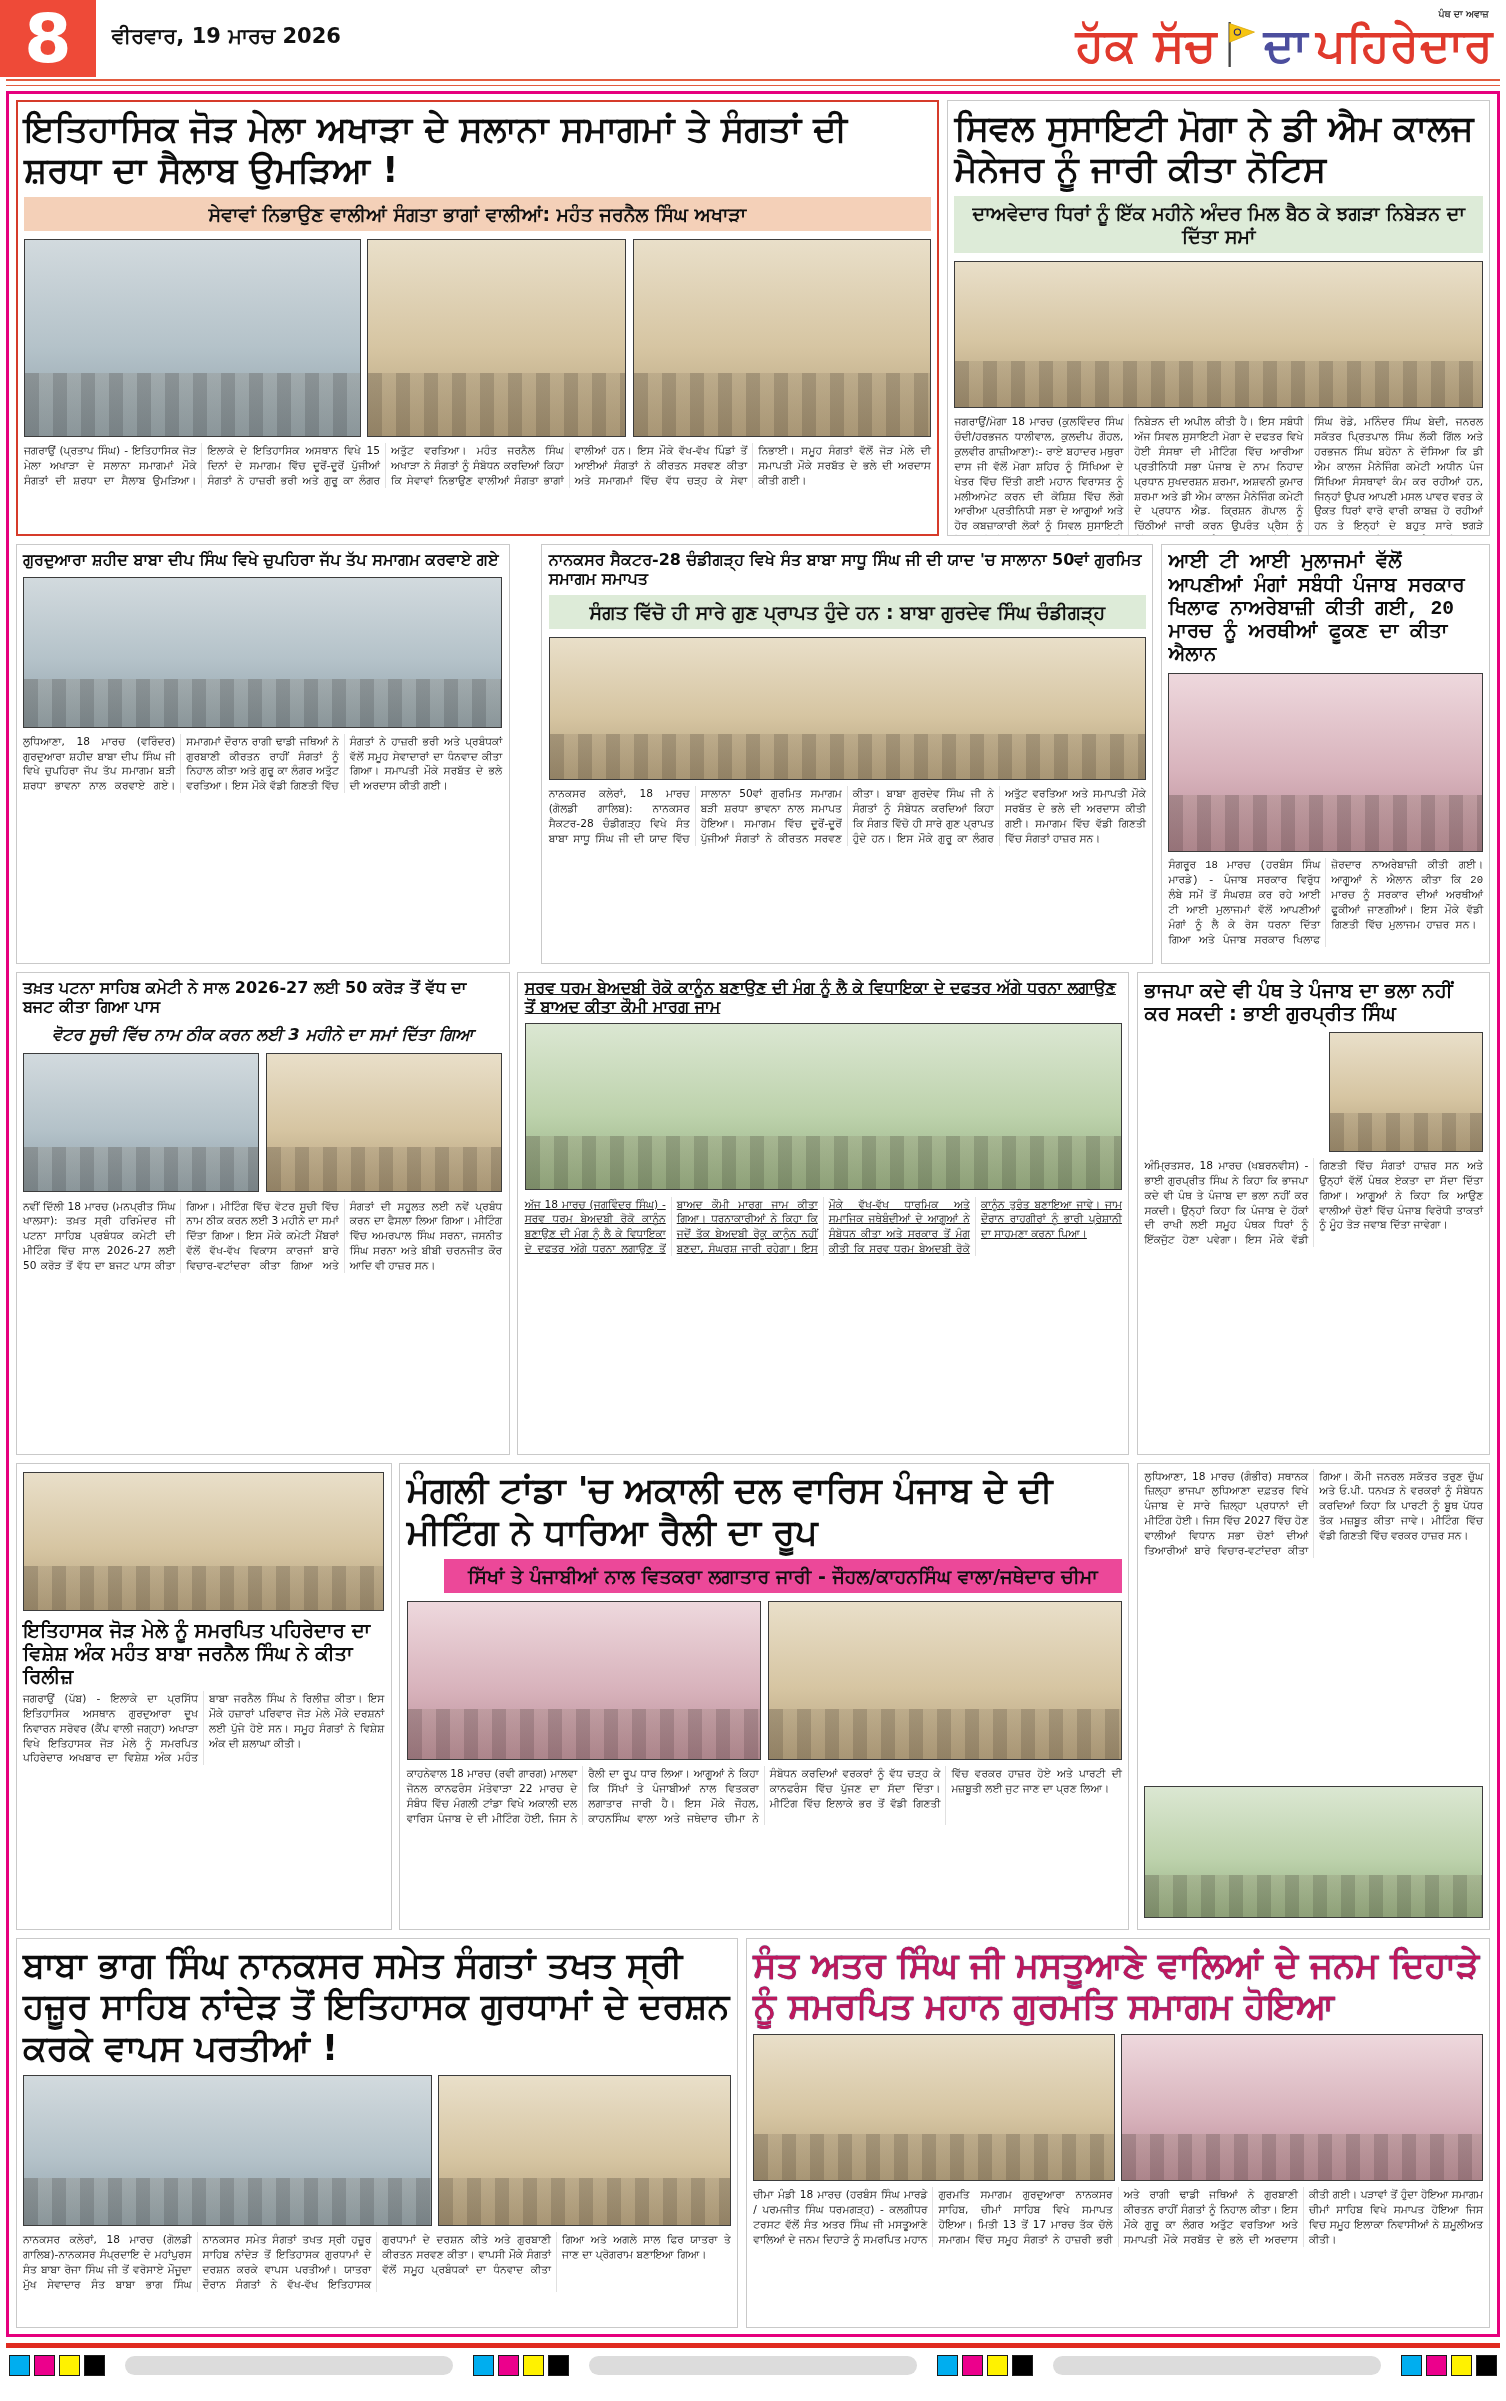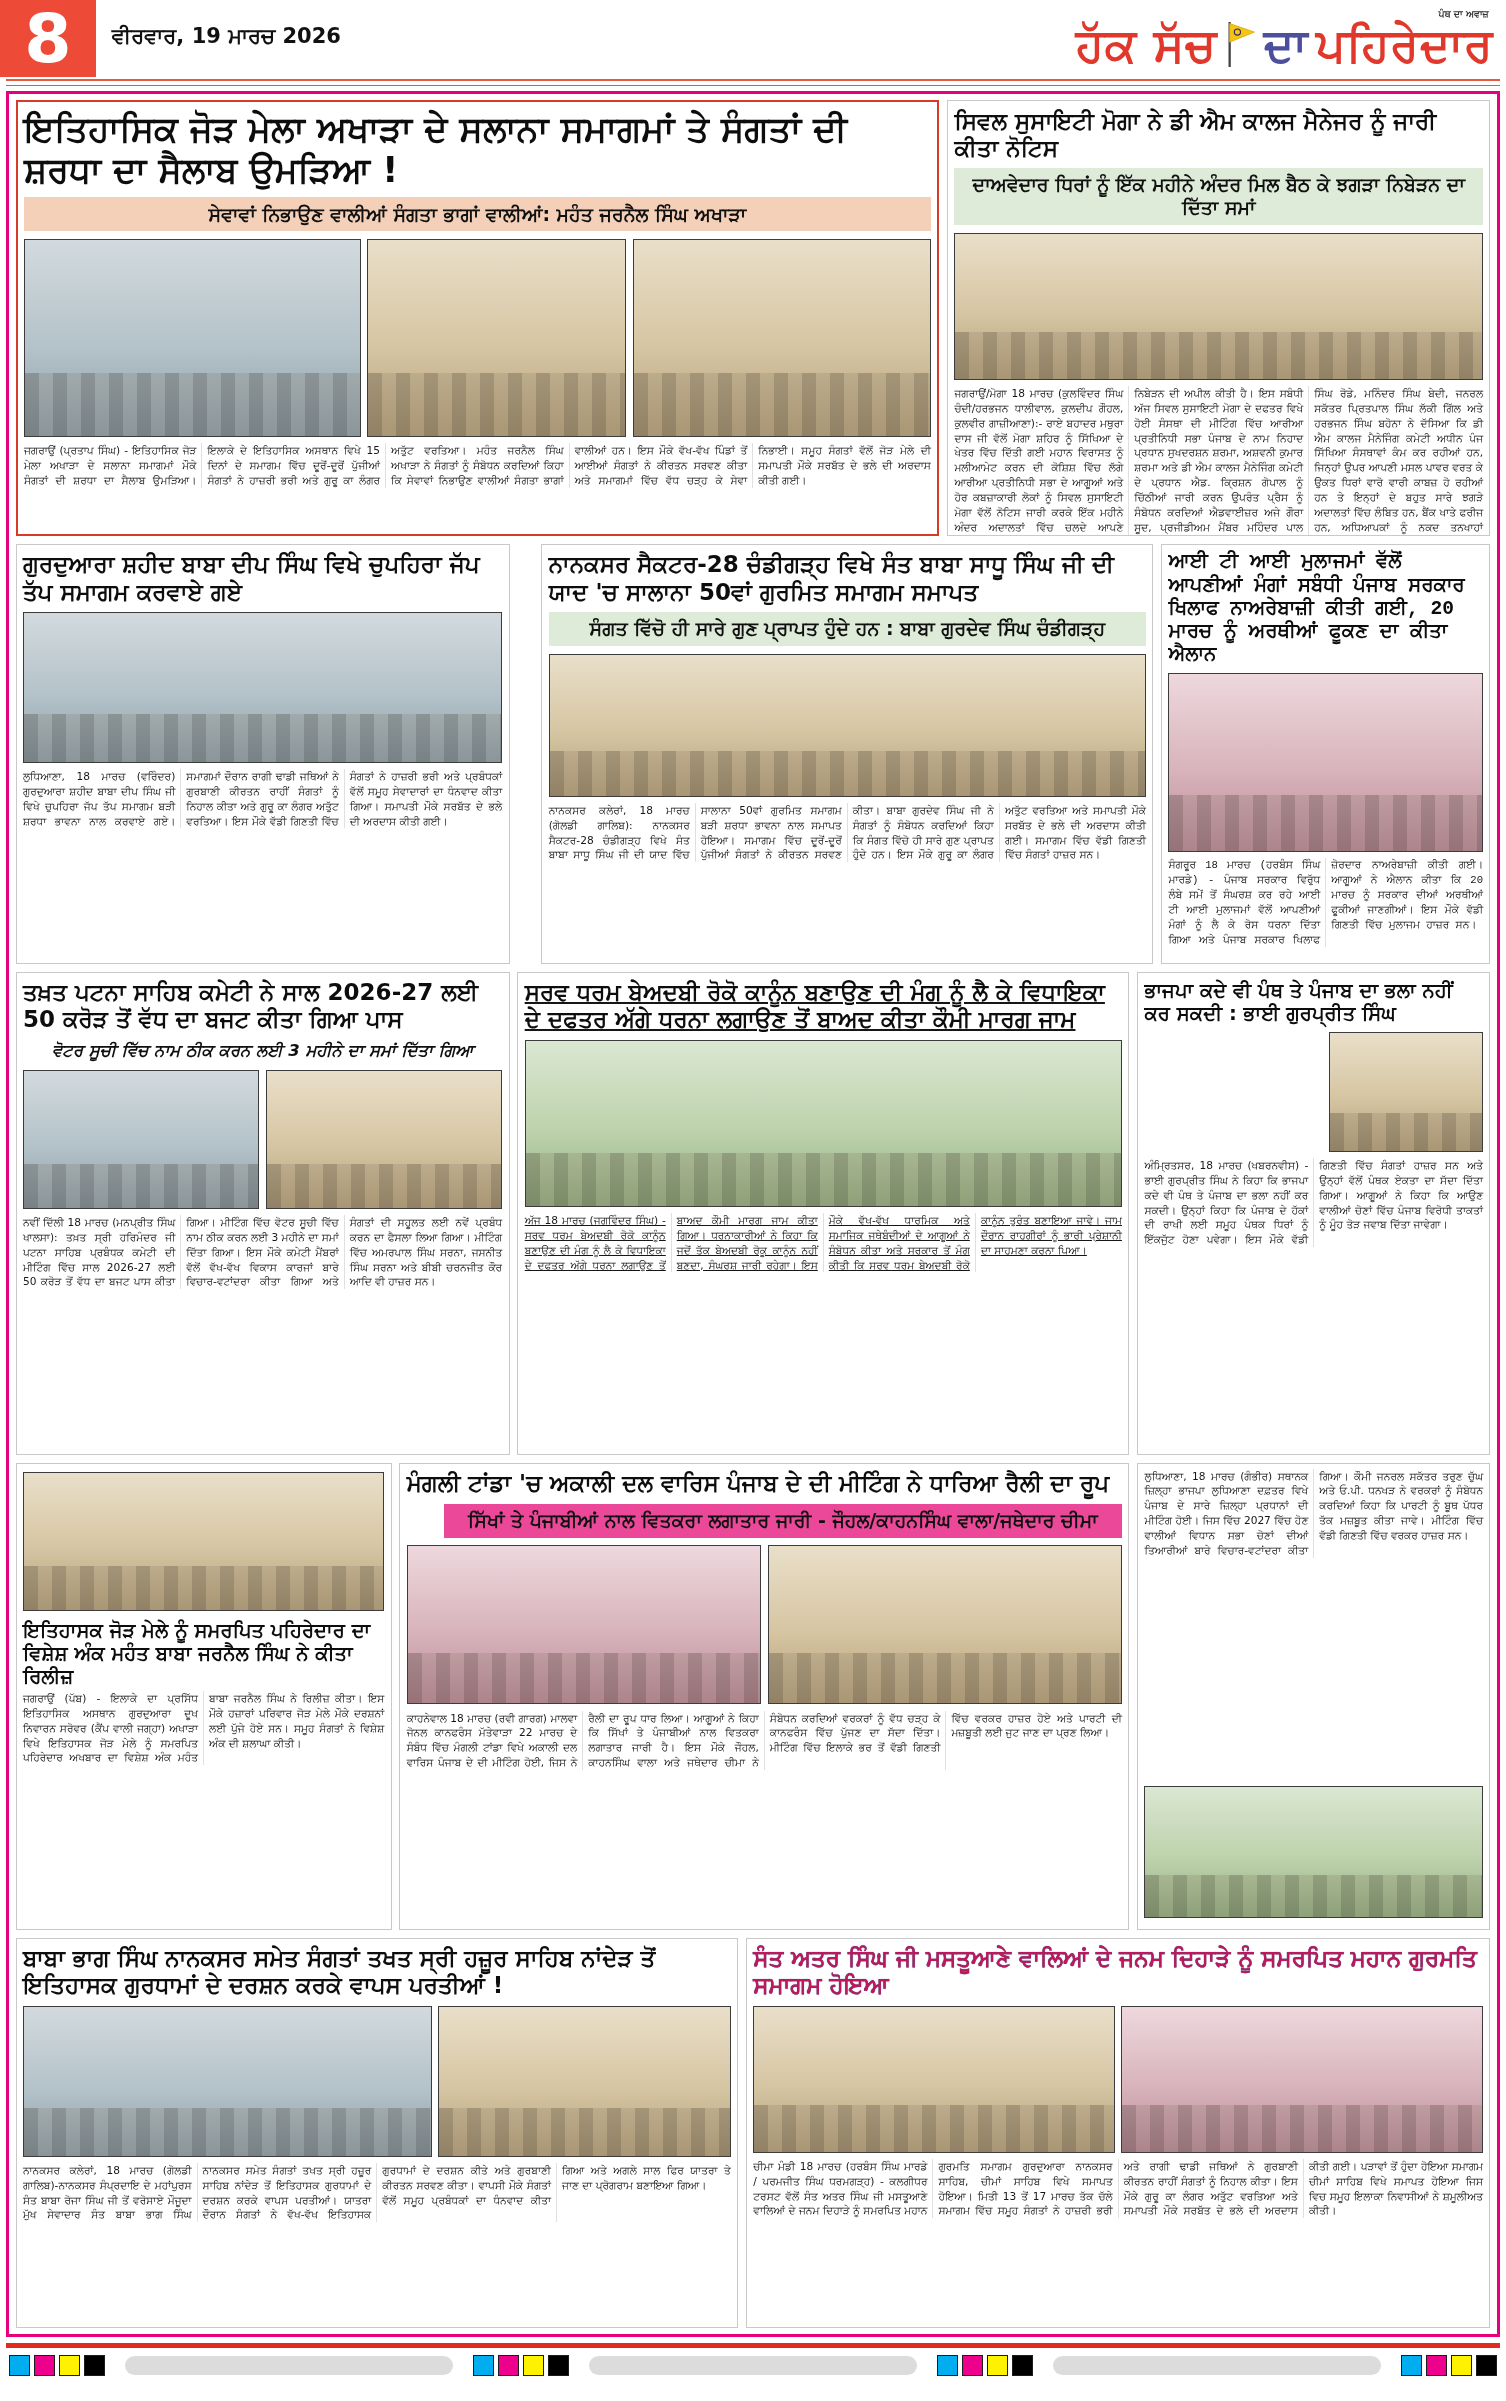--- a/index.html
+++ b/index.html
@@ -22,22 +22,22 @@
 
   
   .content{margin:0 6.3px;border:3.1px solid #e6007e;padding:6.3px;display:flex;flex-direction:column;gap:7.9px;background:#fff;}
   .row{display:flex;gap:7.9px;align-items:stretch;}
 
   .article{border:0.8px solid #c9c9c9;padding:4.7px 6.3px;display:flex;flex-direction:column;overflow:hidden;background:#fff;}
   .article--main{border:2.4px solid #d63b2a;}
 
   .headline{font-weight:bold;color:#0d0d0d;text-align:left;line-height:1.18;margin:1.6px 0 3.1px;}
   .h-xl{font-size:35px;}
-  .h-lg{font-size:23px;}
-  .h-md{font-size:23px;}
+  .h-lg{font-size:35px;}
+  .h-md{font-size:16px;}
   .h-sm{font-size:19.6px;}
   .h-blue{color:#be185d;text-shadow:0 0 0.8px #0c5e87;}
 
   .subhead{text-align:center;font-weight:bold;font-size:19px;padding:5.5px 7.9px;margin:3.1px 0 4.7px;color:#101010;}
   .subhead--peach{background:#f4d0b8;}
   .subhead--green{background:#ddebd8;}
   .subhead--yellow{background:#ec4899;margin-left:37px;}
   .subhead--plain{background:none;font-style:italic;font-size:16.5px;padding:1.6px 4.7px;}
 
   .photos{display:flex;gap:6.3px;margin:3.1px 0 6.3px;}

